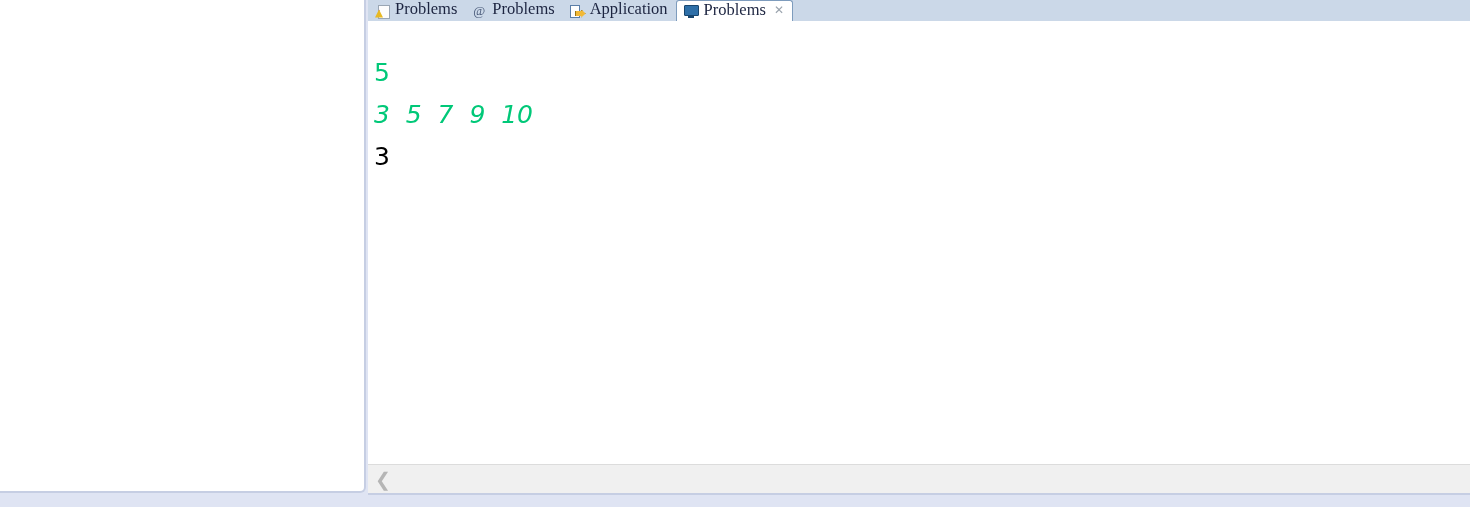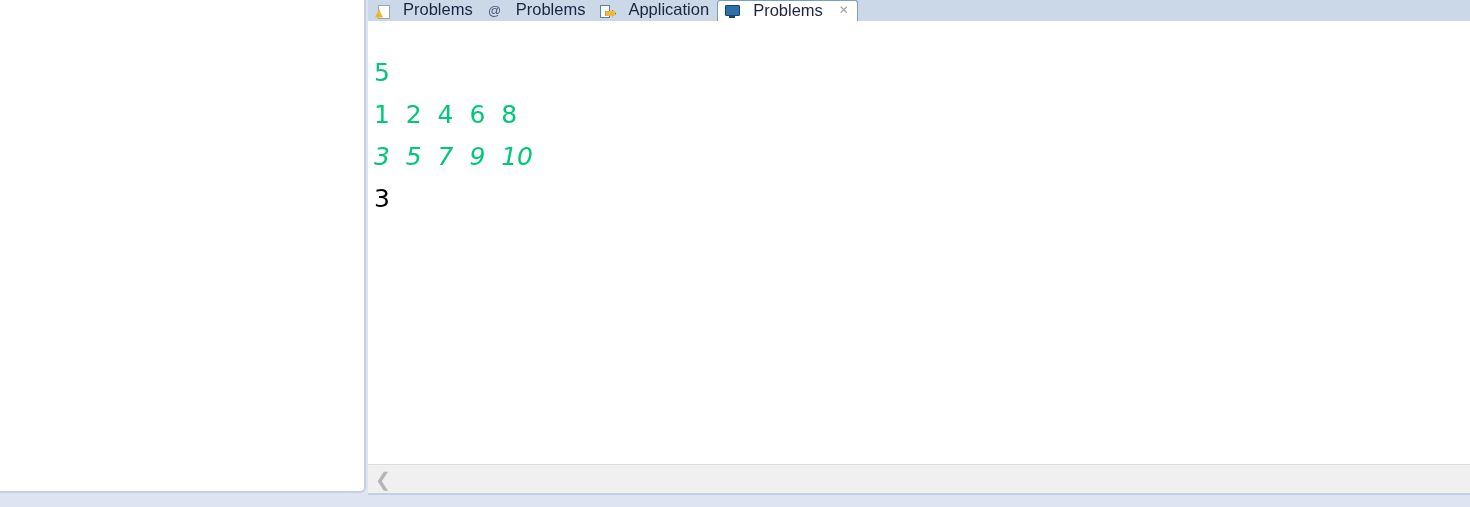--- a/index.html
+++ b/index.html
@@ -54,27 +54,28 @@
     width: 1102px;
     height: 21px;
     background: #cbd8e8;
     display: flex;
     align-items: flex-end;
   }
   .tab {
     height: 21px;
     display: flex;
     align-items: center;
-    gap: 13px;
+    gap: 5px;
     padding: 0 8px 0 6px;
     font-size: 16.5px;
     color: #1c2440;
     white-space: nowrap;
     box-sizing: border-box;
     line-height: 1;
+    font-family: Liberation Serif, serif;
   }
   .tab.active {
     background: #ffffff;
     border-top: 1px solid #7e9cbd;
     border-left: 1px solid #7e9cbd;
     border-right: 1px solid #7e9cbd;
     border-top-left-radius: 3px;
     border-top-right-radius: 3px;
   }
   .tab-label { position: relative; top: -1px; }
@@ -258,21 +259,20 @@
         <span class="tab-icon icon-console"></span>
         <span class="tab-label">Problems</span>
         <span class="tab-close">✕</span>
       </div>
 
     </div>
 
 
     <div id="console-output">
       <div class="out-line" style="color: rgb(0, 200, 120);">5</div>
-      <div class="out-line" style="color: rgb(0, 200, 120);">1  2  4  6  8</div>
       <div class="out-line" style="color: rgb(0, 200, 120); font-style: italic;">3  5  7  9  10</div>
       <div class="out-line" style="color: rgb(0, 0, 0);">3</div>
     </div>
 
   </div>
 
   <div id="h-scrollbar">
     <div id="scroll-left-button">❮</div>
   </div>
   <div id="console-bottom-edge"></div>

